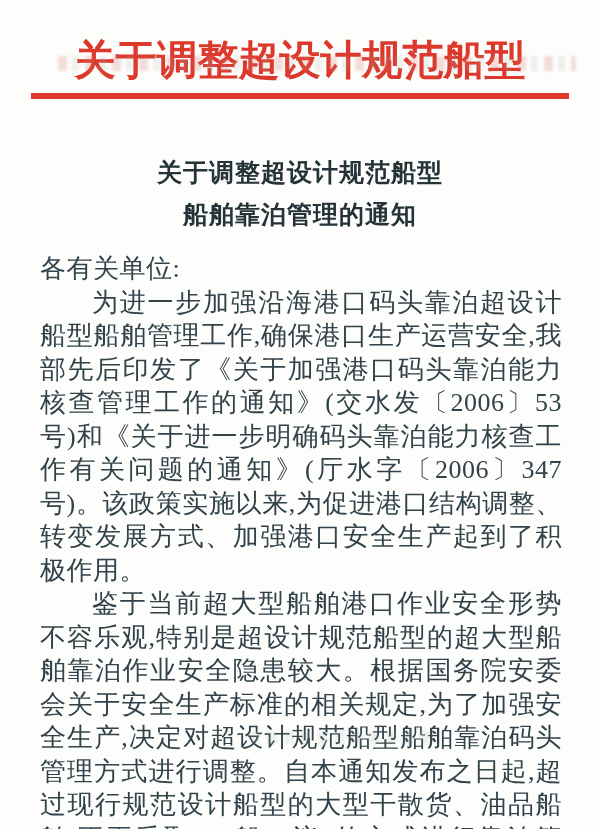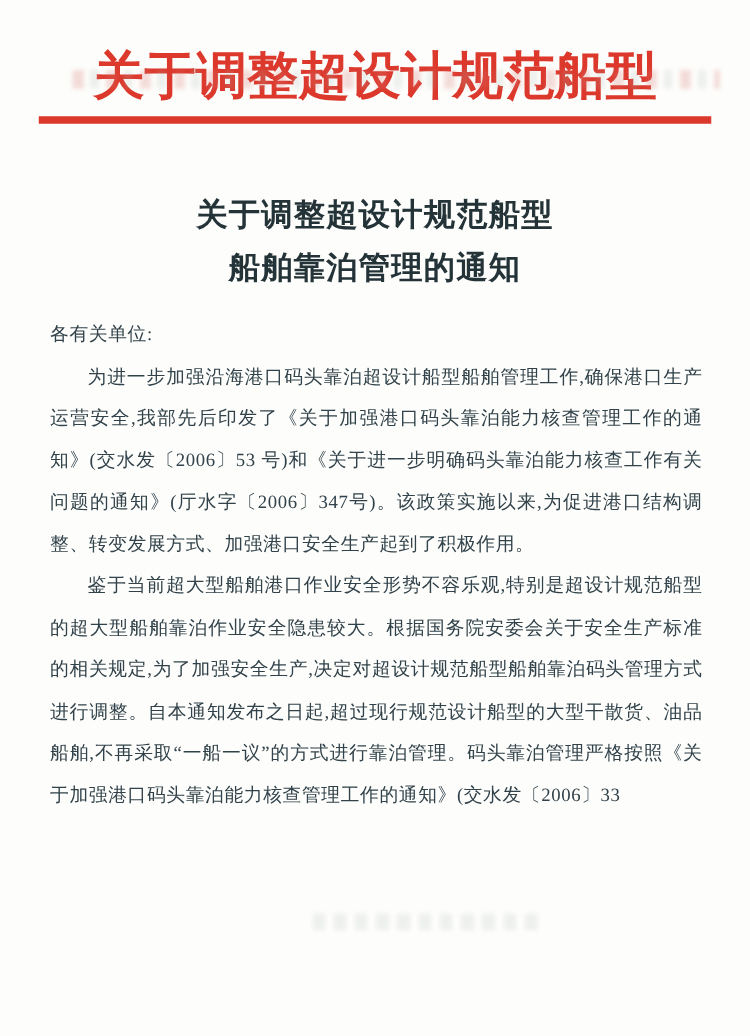--- a/index.html
+++ b/index.html
@@ -83,21 +83,21 @@
     color: var(--title-text);
     font-size: 25px;
     font-weight: bold;
     line-height: 42px;
     letter-spacing: 1px;
   }
   .notice-title span { display: block; }
   .body-text {
     margin: 0 38px 0 40px;
     color: var(--body-text);
-    font-size: 15px;
+    font-size: 26px;
     line-height: 33.5px;
     letter-spacing: 0.5px;
     text-align: justify;
     text-align-last: left;
   }
   .salutation {
     margin-top: 12px;
   }
   .para {
     text-indent: 2em;

